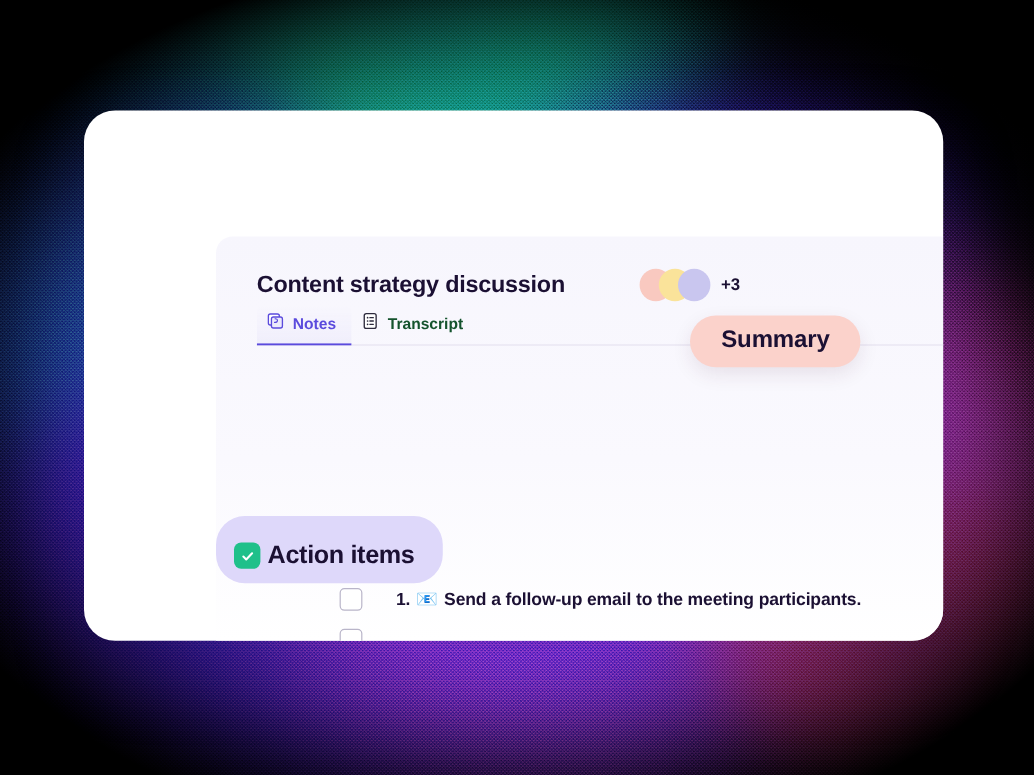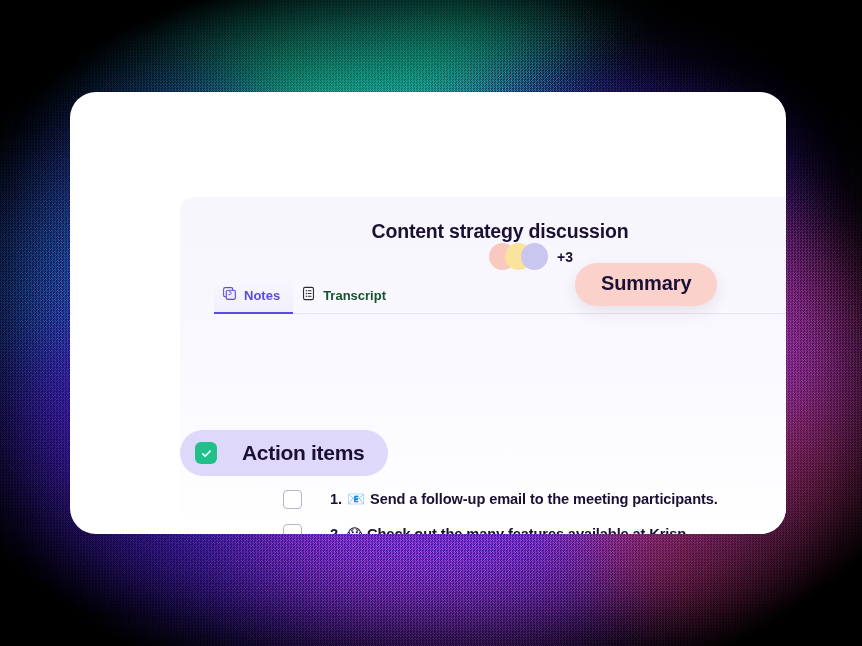--- a/index.html
+++ b/index.html
@@ -107,21 +107,20 @@
     left: 144px;
     top: 128px;
     right: 0;
   }
 
   
   .title-row {
     display: flex;
     align-items: center;
     height: 34px;
-    flex-direction: column;
   }
   .meeting-title {
     font-size: 19.5px;
     font-weight: bold;
     color: #1b1033;
     letter-spacing: -0.2px;
     white-space: nowrap;
   }
   .people {
     display: flex;
@@ -155,21 +154,20 @@
     color: #1b1033;
     letter-spacing: -0.1px;
     box-shadow: 0 6px 16px rgba(80,30,60,0.10);
     z-index: 6;
   }
 
   
   .tabs {
     display: flex;
     align-items: flex-end;
-    margin-top: 26px;
     border-bottom: 1px solid #e6e3f0;
     width: 640px;
   }
   .tab {
     display: flex;
     align-items: center;
     gap: 7px;
     padding: 6px 13px 8px 8px;
     font-size: 13px;
     font-weight: bold;
@@ -189,22 +187,22 @@
     border-top-right-radius: 6px;
   }
 
   
   #action-pill {
     position: absolute;
     left: 110px;
     top: 338px;
     display: flex;
     align-items: center;
-    gap: 25px;
-    padding: 11px 24px 11px 15px;
+    gap: 6px;
+    padding: 21px 24px 11px 15px;
     background: #ded8fa;
     border-radius: 24px;
     z-index: 6;
   }
   .check-badge {
     width: 22px;
     height: 22px;
     border-radius: 6px;
     background: #1fc08a;
     display: flex;
@@ -330,20 +328,17 @@
 
       <div class="todo-row">
         <span class="todo-box"></span>
         <span class="todo-text">
           <span class="todo-num">1.</span><span class="todo-emoji">📧</span><span>Send a follow-up email to the meeting participants.</span>
         </span>
       </div>
 
       <div class="todo-row">
         <span class="todo-box"></span>
-        <span class="todo-text">
-          <span class="todo-num">2.</span><span class="todo-emoji">😱</span><span>Check out the many features available at Krisp</span>
-        </span>
       </div>
 
     </div>
   </div>
 </div>
 
 </body></html>

